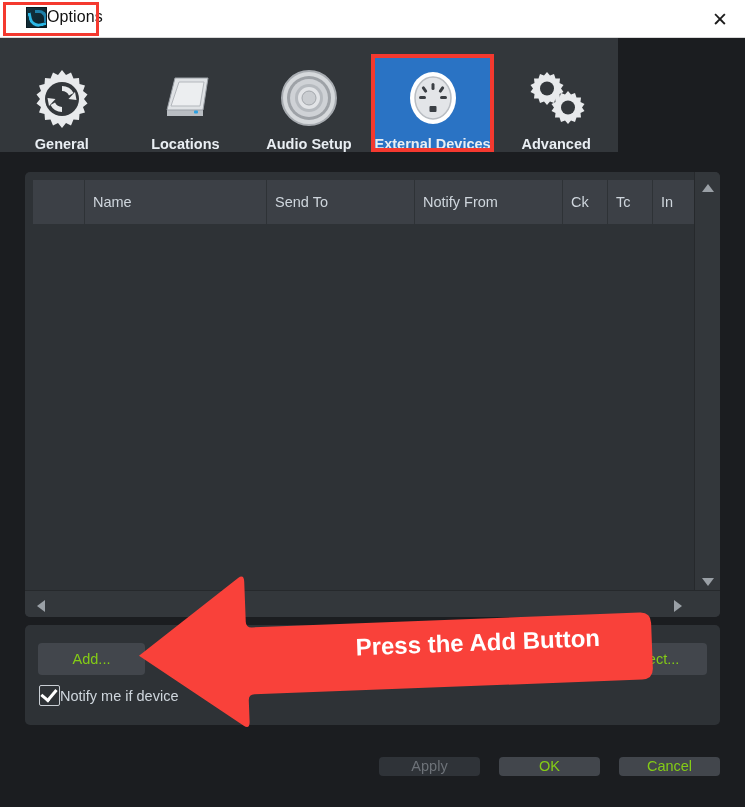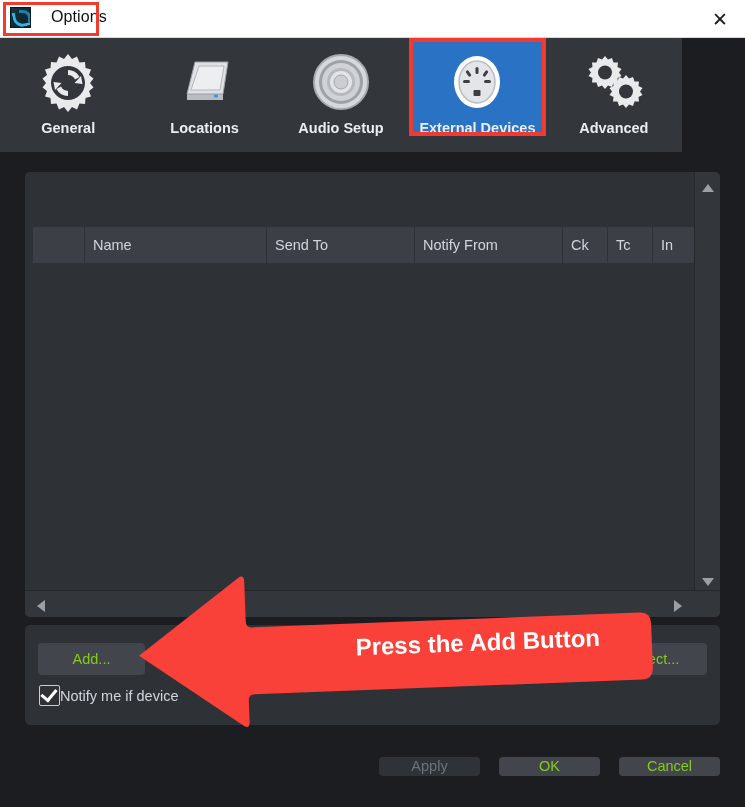--- a/index.html
+++ b/index.html
@@ -27,24 +27,24 @@
     position: absolute;
     left: 0; top: 0;
     width: 745px;
     height: 38px;
     background: #ffffff;
     border-bottom: 1px solid #d8d8d8;
     box-sizing: border-box;
   }
   .title-wrap {
     position: absolute;
-    left: 6px; top: 3px;
-    display: flex;
-    align-items: center;
-    gap: 20px;
+    left: 22px; top: 3px;
+    display: flex;
+    align-items: center;
+    gap: 0;
     padding: 2px 8px 2px 4px;
     height: 28px;
     box-sizing: border-box;
   }
   .title-highlight {
     position: absolute;
     left: 3px; top: 2px;
     width: 96px; height: 34px;
     border: 3px solid #f4392f;
     box-sizing: border-box;
@@ -93,25 +93,25 @@
     color: #1a1a1a;
     font-size: 19px;
     line-height: 1;
     cursor: pointer;
   }
 
   
   .toolbar {
     position: absolute;
     left: 0; top: 38px;
-    width: 682px;
+    width: 618px;
     height: 114px;
     background: #33373b;
     display: flex;
-    align-items: flex-start;
+    align-items: flex-end;
     box-sizing: border-box;
   }
   .tab {
     flex: 1 1 0;
     display: flex;
     flex-direction: column;
     align-items: center;
     justify-content: flex-start;
     padding-top: 12px;
     cursor: pointer;
@@ -145,24 +145,23 @@
     left: 25px; top: 172px;
     width: 695px; height: 445px;
     background: #2e3236;
     border-radius: 5px;
     box-sizing: border-box;
     overflow: hidden;
   }
   .table-head {
     position: absolute;
     left: 8px; top: 8px;
-    height: 36px;
+    height: 44px;
     display: flex;
     align-items: stretch;
-    margin-top: 47px;
   }
   .th {
     background: #3c4046;
     border-right: 1px solid #2e3236;
     display: flex;
     align-items: center;
     padding-left: 8px;
     font-size: 14.5px;
     color: #cfd6dd;
     box-sizing: border-box;

